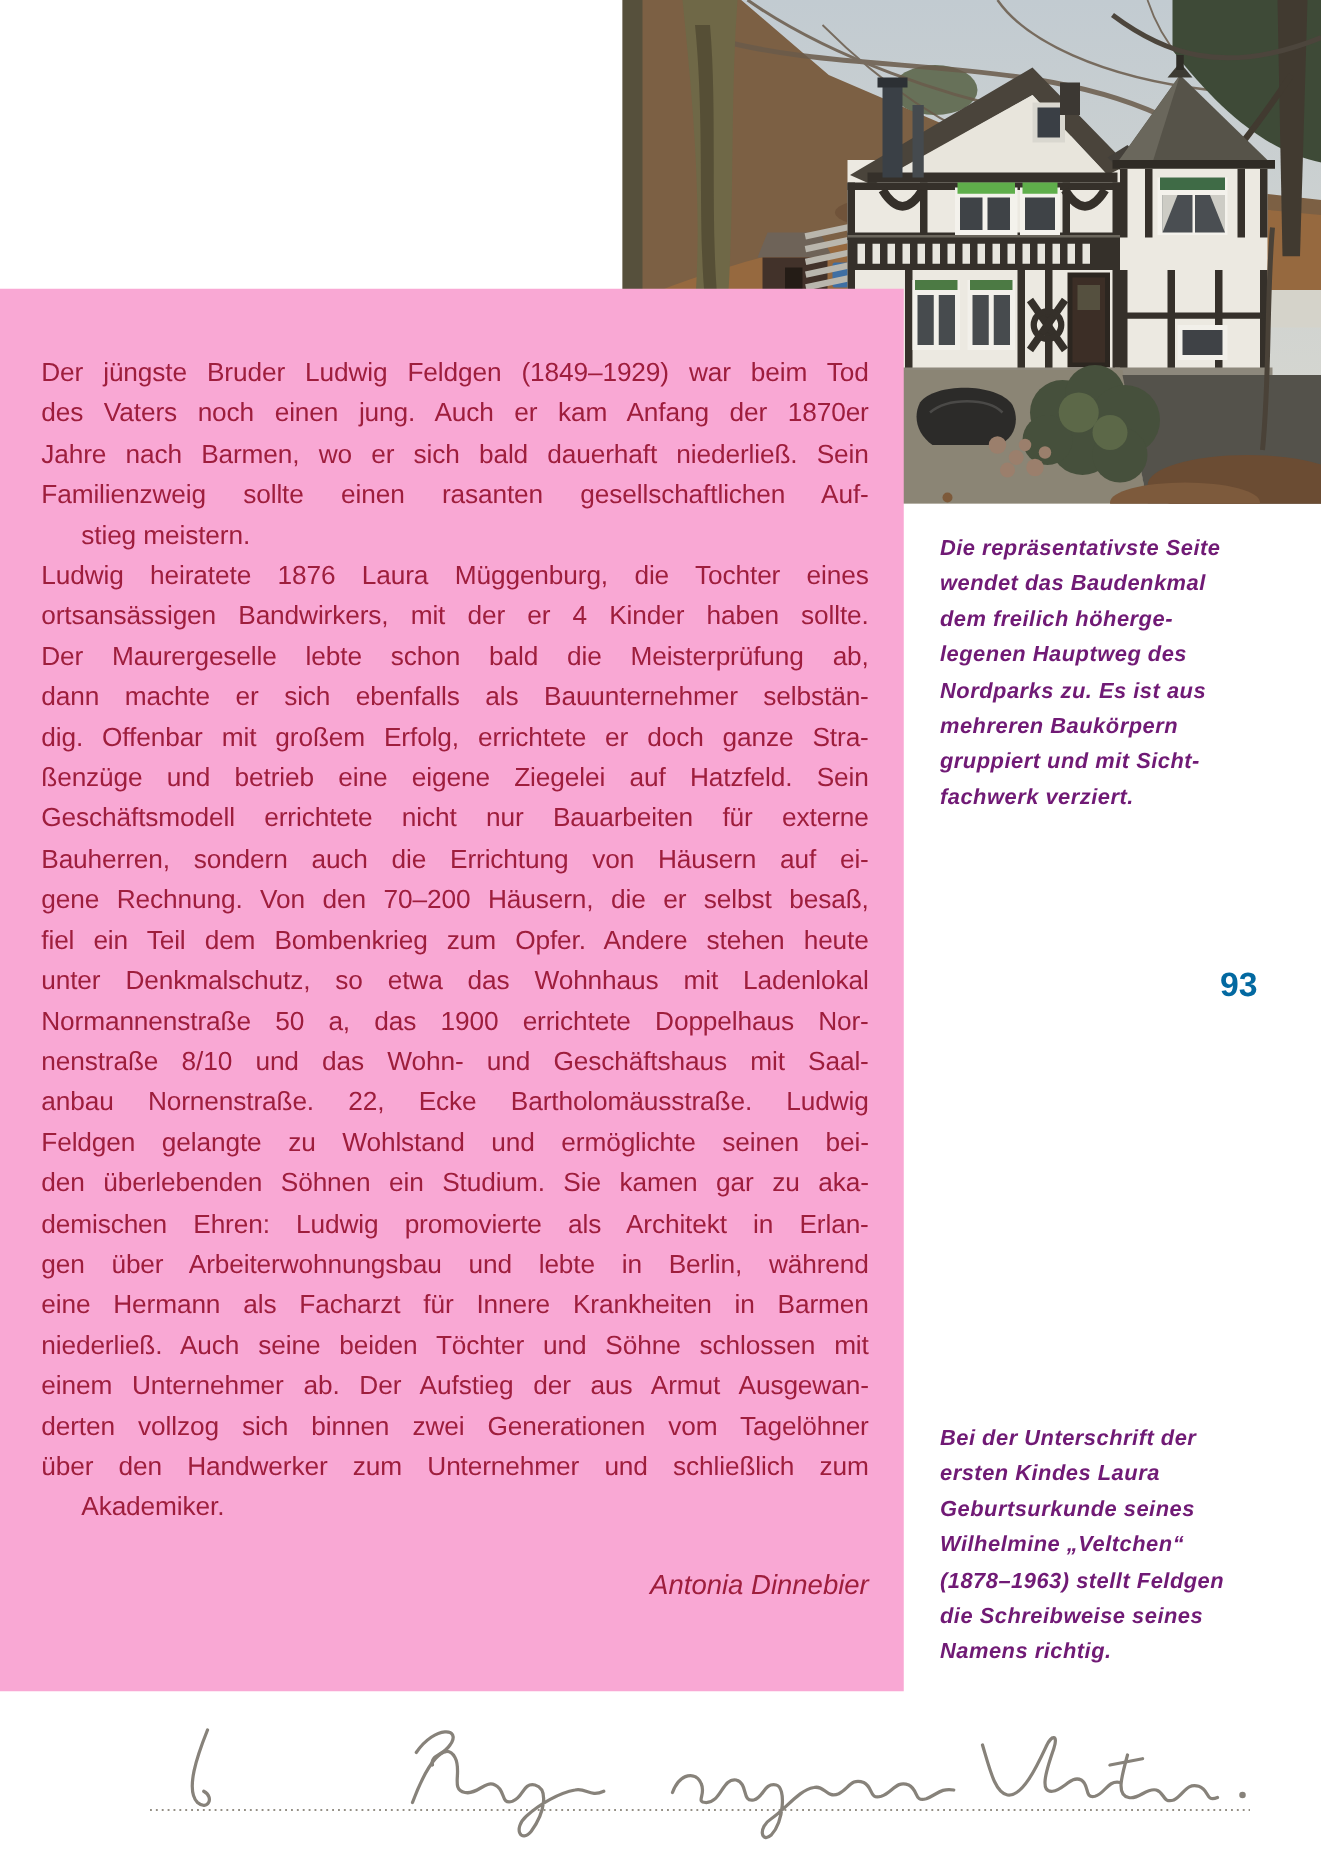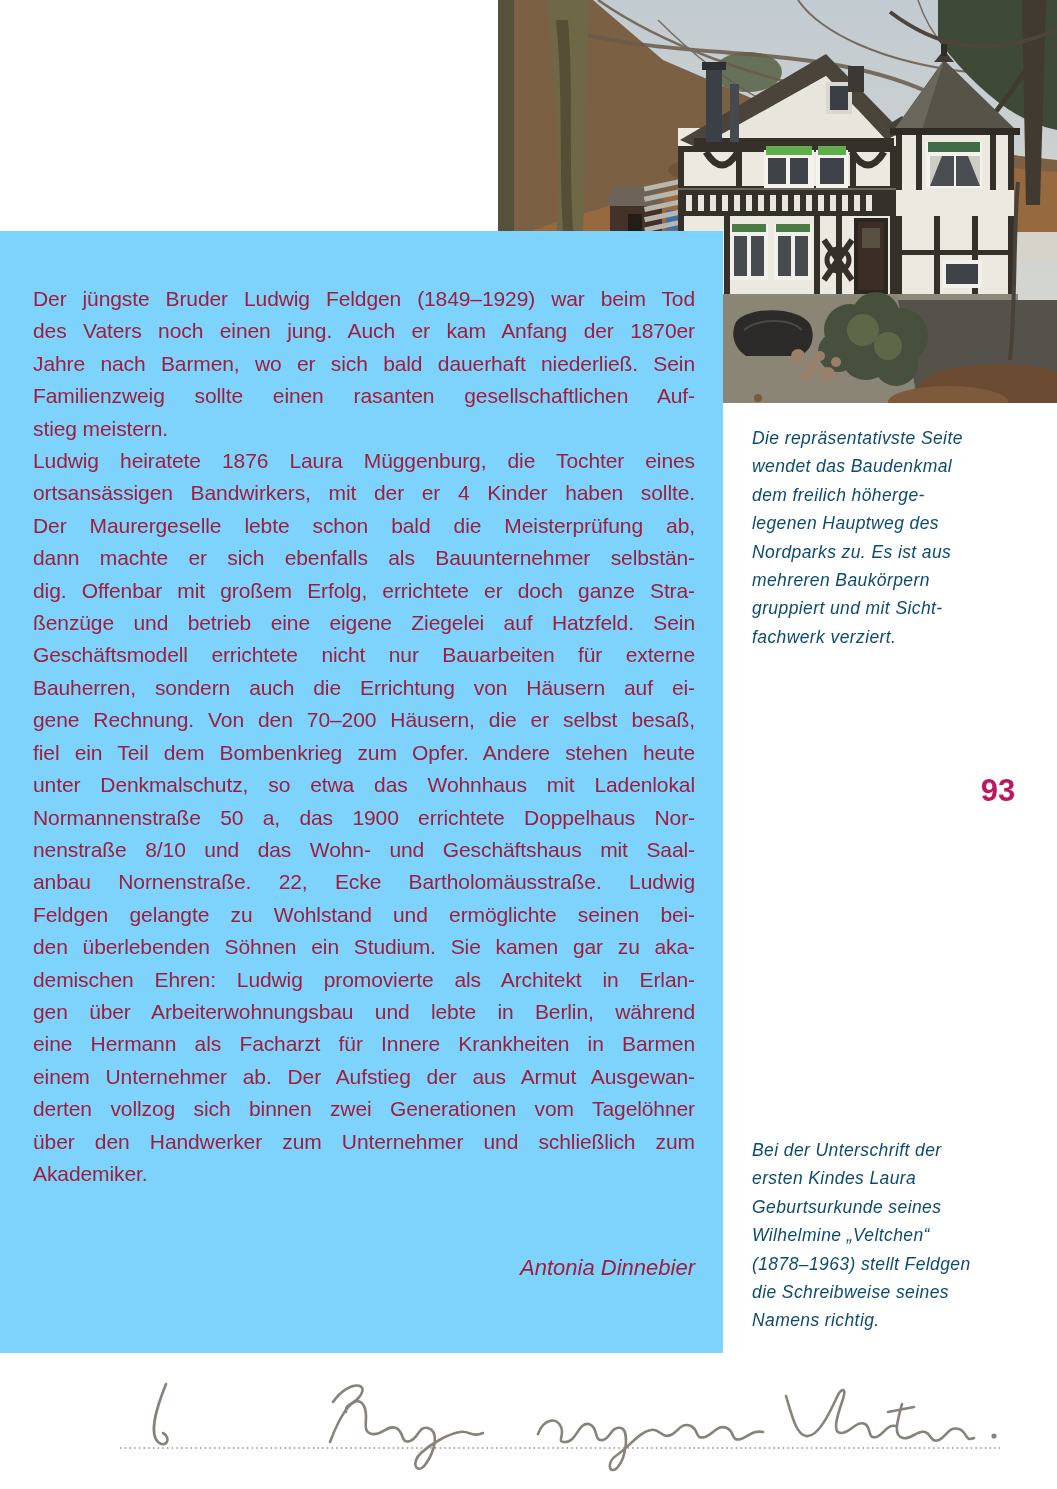--- a/index.html
+++ b/index.html
@@ -2,35 +2,35 @@
 <html lang="de"><head>
 <meta charset="utf-8">
 <style>
   html,body{margin:0;padding:0;background:#ffffff;}
   .page{position:relative;width:1057px;height:1489px;background:#ffffff;overflow:hidden;
         font-family:"Liberation Sans",sans-serif;}
   
   .photo{position:absolute;left:498px;top:0;width:559px;height:403px;z-index:1;}
   .photo svg{display:block;}
   
-  .panel{position:absolute;left:0;top:231px;width:723px;height:1122px;background:#7dd3fc;z-index:2;}
+  .panel{position:absolute;left:0;top:231px;width:723px;height:1122px;background:#f9a8d4;z-index:2;}
   .article{position:absolute;left:33px;top:52px;width:662px;color:#9e1e3d;
            font-size:21px;line-height:32.4px;letter-spacing:-0.1px;}
   .article .t-line{text-align:justify;text-align-last:justify;-moz-text-align-last:justify;white-space:normal;}
-  .article .t-line.t-last{text-align-last:left;-moz-text-align-last:left;}
+  .article .t-line.t-last{text-align-last:left;margin-left:32px;-moz-text-align-last:left;}
   .byline{margin-top:24px;text-align:right;font-style:italic;font-size:22px;letter-spacing:0;}
   
-  .caption{position:absolute;left:752px;width:270px;color:#0c4a6e;font-style:italic;font-weight:normal;
+  .caption{position:absolute;left:752px;width:270px;color:#701a75;font-style:italic;font-weight:bold;
            font-size:17.5px;line-height:28.4px;letter-spacing:0.4px;z-index:3;}
   .caption .t-line{white-space:nowrap;}
   .caption1{top:424px;}
   .caption2{top:1136px;}
   
-  .pagenum{position:absolute;left:976px;top:773px;width:44px;text-align:center;color:#be185d;
-           font-weight:bold;font-size:31px;z-index:3;}
+  .pagenum{position:absolute;left:976px;top:773px;width:44px;text-align:left;color:#0369a1;
+           font-weight:bold;font-size:27px;z-index:3;}
   
   .signature{position:absolute;left:108px;top:1362px;width:910px;height:120px;z-index:3;}
 </style>
 </head>
 <body>
 
 <div class="page">
 
   <div class="photo">
     <svg width="559" height="403" viewBox="0 0 559 403">
@@ -252,20 +252,21 @@
         <div class="t-line">fiel ein Teil dem Bombenkrieg zum Opfer. Andere stehen heute</div>
         <div class="t-line">unter Denkmalschutz, so etwa das Wohnhaus mit Ladenlokal</div>
         <div class="t-line">Normannenstraße 50 a, das 1900 errichtete Doppelhaus Nor-</div>
         <div class="t-line">nenstraße 8/10 und das Wohn- und Geschäftshaus mit Saal-</div>
         <div class="t-line">anbau Nornenstraße. 22, Ecke Bartholomäusstraße. Ludwig</div>
         <div class="t-line">Feldgen gelangte zu Wohlstand und ermöglichte seinen bei-</div>
         <div class="t-line">den überlebenden Söhnen ein Studium. Sie kamen gar zu aka-</div>
         <div class="t-line">demischen Ehren: Ludwig promovierte als Architekt in Erlan-</div>
         <div class="t-line">gen über Arbeiterwohnungsbau und lebte in Berlin, während</div>
         <div class="t-line">eine Hermann als Facharzt für Innere Krankheiten in Barmen</div>
+        <div class="t-line">niederließ. Auch seine beiden Töchter und Söhne schlossen mit</div>
         <div class="t-line">einem Unternehmer ab. Der Aufstieg der aus Armut Ausgewan-</div>
         <div class="t-line">derten vollzog sich binnen zwei Generationen vom Tagelöhner</div>
         <div class="t-line">über den Handwerker zum Unternehmer und schließlich zum</div>
         <div class="t-line t-last">Akademiker.</div>
       </div>
     <div class="article" style="top:auto;bottom:0;height:0;"></div>
   </div>
 
   <div style="position:absolute;left:33px;top:1231px;width:662px;z-index:3;" class="bylinewrap">
     <div class="byline" style="color:#9e1e3d;font-family:'Liberation Sans',sans-serif;text-align:right;">Antonia Dinnebier</div>

